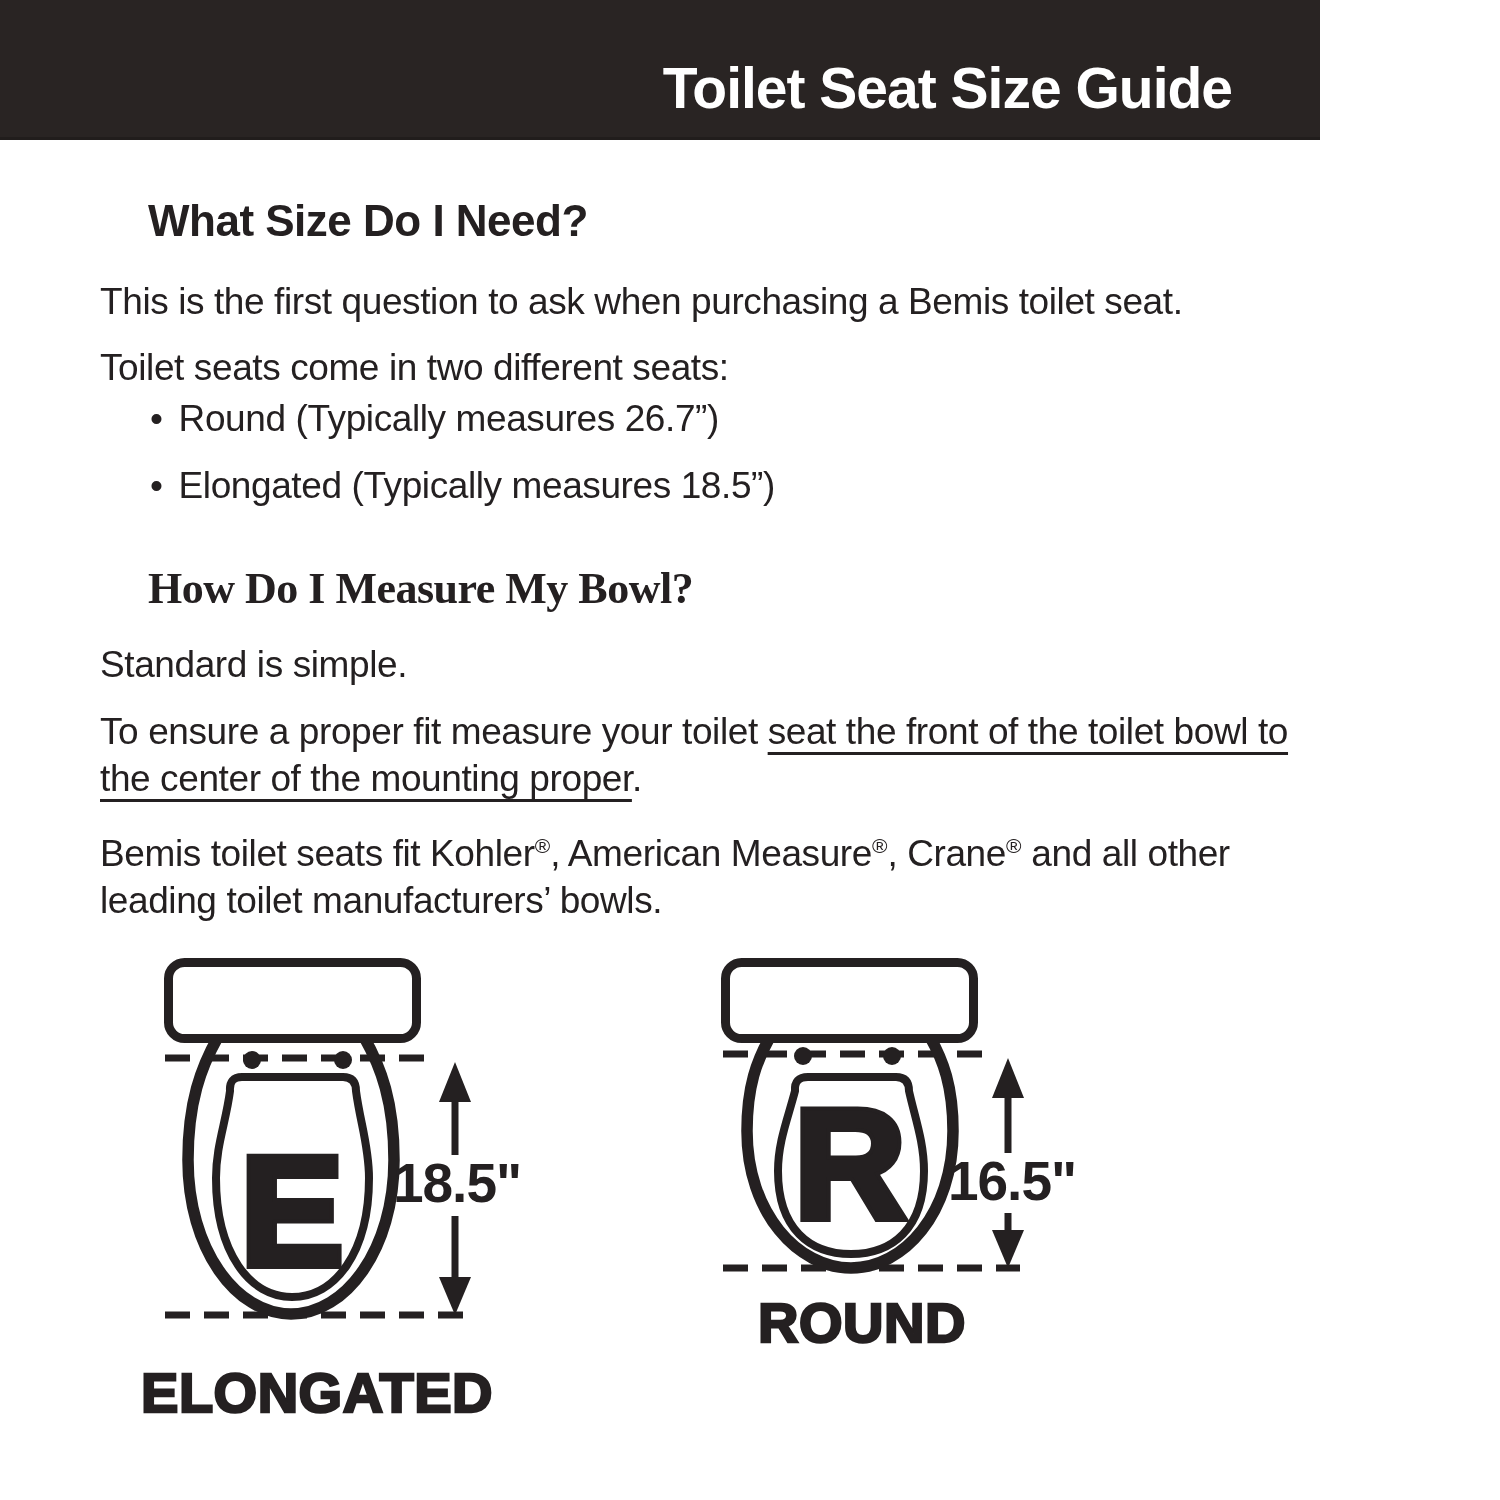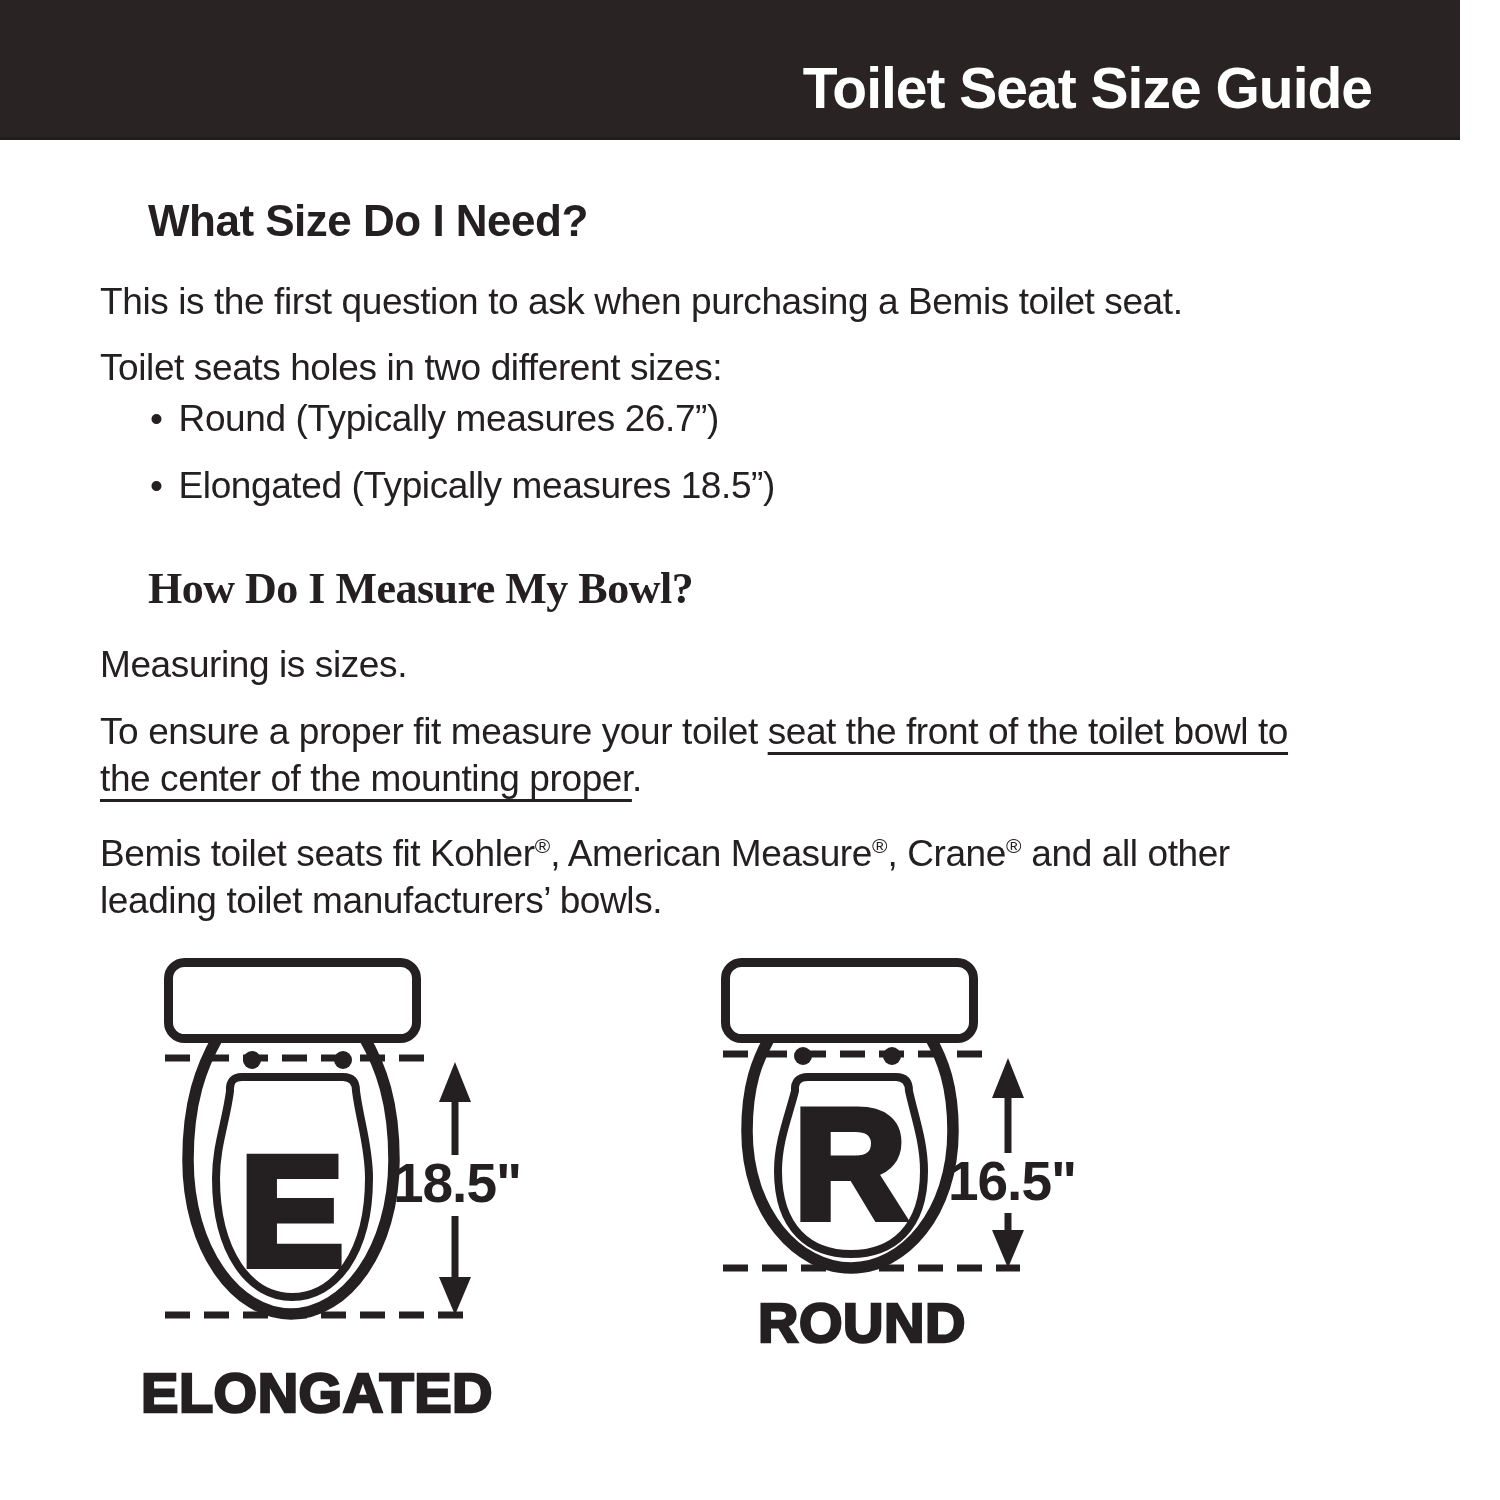--- a/index.html
+++ b/index.html
@@ -2,21 +2,21 @@
 <html><head>
 <meta charset="utf-8">
 <style>
   html,body{margin:0;padding:0;background:#fff;}
   .page{
     position:relative;width:1500px;height:1500px;background:#ffffff;overflow:hidden;
     font-family:"Liberation Sans",sans-serif;color:#242021;
   }
   
   .header{
-    position:absolute;left:0;top:0;width:1460px;height:140px;background:#292423;
+    position:absolute;left:0;top:0;width:1320px;height:140px;background:#292423;
     box-sizing:border-box;display:flex;align-items:flex-end;justify-content:flex-end;
     padding:0 88px 16px 0;border-bottom:3px solid #211d1c;
   }
   .header-title{
     color:#ffffff;font-size:57px;font-weight:bold;letter-spacing:-1px;white-space:nowrap;
   }
   
   .h1{
     position:absolute;left:100px;font-size:44px;font-weight:bold;letter-spacing:-0.5px;
     white-space:nowrap;line-height:50px;margin-left:48px;
@@ -55,35 +55,35 @@
 <div class="page">
 
   <div class="header">
     <div class="header-title">Toilet Seat Size Guide</div>
   </div>
 
   <div class="h1" style="top:196px;">What Size Do I Need?</div>
 
   <div class="p" style="top:266px;">This is the first question to ask when purchasing a Bemis toilet seat.</div>
 
-  <div class="p" style="top:332px;">Toilet seats holes in two different sizes:</div>
+  <div class="p" style="top:332px;">Toilet seats come in two different seats:</div>
 
   <div class="bullet" style="top:398px;">
     <span class="dot">•</span>
     <span>Round (Typically measures 26.7”)</span>
   </div>
 
   <div class="bullet" style="top:465px;">
     <span class="dot">•</span>
     <span>Elongated (Typically measures 18.5”)</span>
   </div>
 
   <div class="h1" style="top:564px;font-family:Liberation Serif, serif;">How Do I Measure My Bowl?</div>
 
-  <div class="p" style="top:629px;">Measuring is sizes.</div>
+  <div class="p" style="top:629px;">Standard is simple.</div>
 
   <div class="p" style="top:696px;"><span>To ensure a proper fit measure your toilet </span><span class="u">seat the front of the toilet bowl to</span><br><span class="u">the center of the mounting proper</span><span>.</span></div>
 
   <div class="p" style="top:810px;"><span>Bemis toilet seats fit Kohler</span><span class="reg">®</span><span>, American Measure</span><span class="reg">®</span><span>, Crane</span><span class="reg">®</span><span> and all other</span><br><span>leading toilet manufacturers’ bowls.</span></div>
 
   <svg style="left:140px;top:950px;" width="380" height="475" viewBox="0 0 380 475">
 
     <path class="outline" stroke-width="11.5" d="M 78,87 C 61,117 48,152 48,210 C 48,299 96,364 151,364 C 206,364 254,299 254,210 C 254,152 241,117 224,87"></path>
 
     <path class="outline" stroke-width="8" d="M 90,141 Q 89,127 102,127 L 203,127 Q 216,127 216,141 C 220,172 229,196 229,228 C 229,303 195,347 152,347 C 110,347 76,303 76,228 C 76,196 86,172 90,141 Z"></path>

